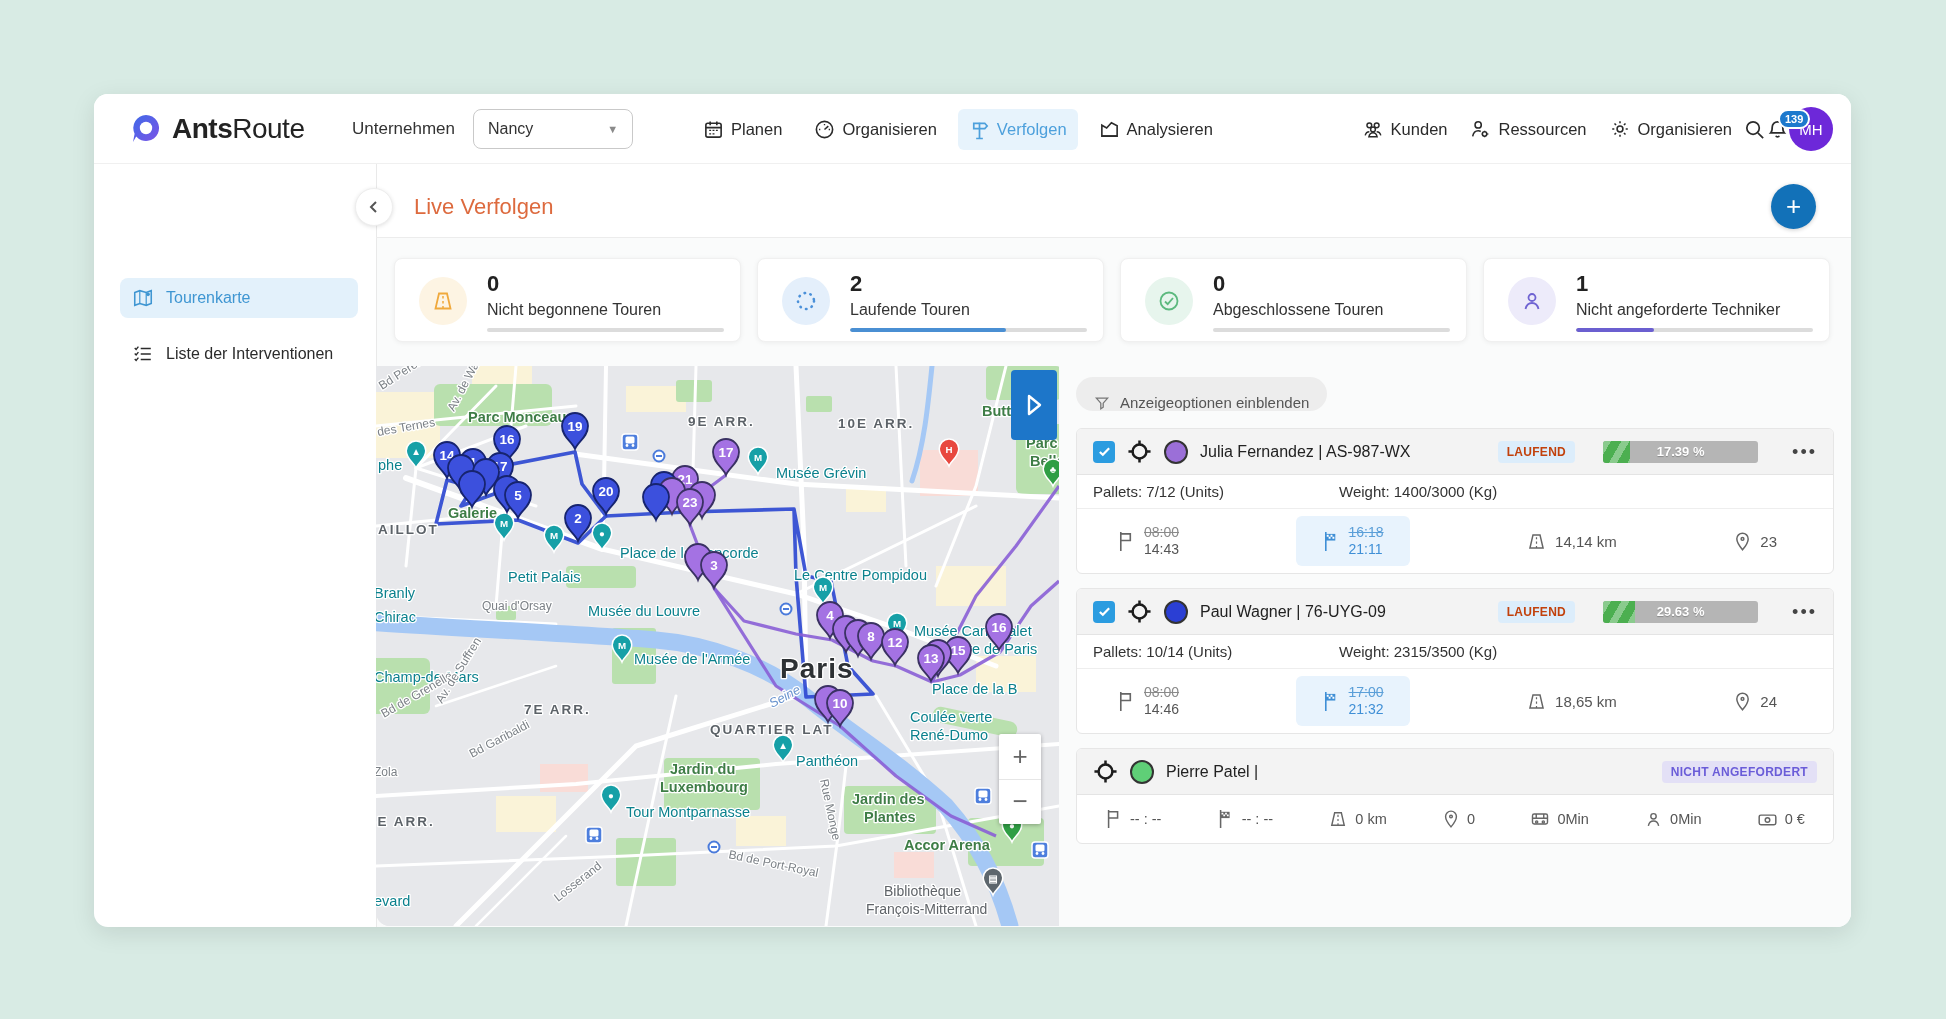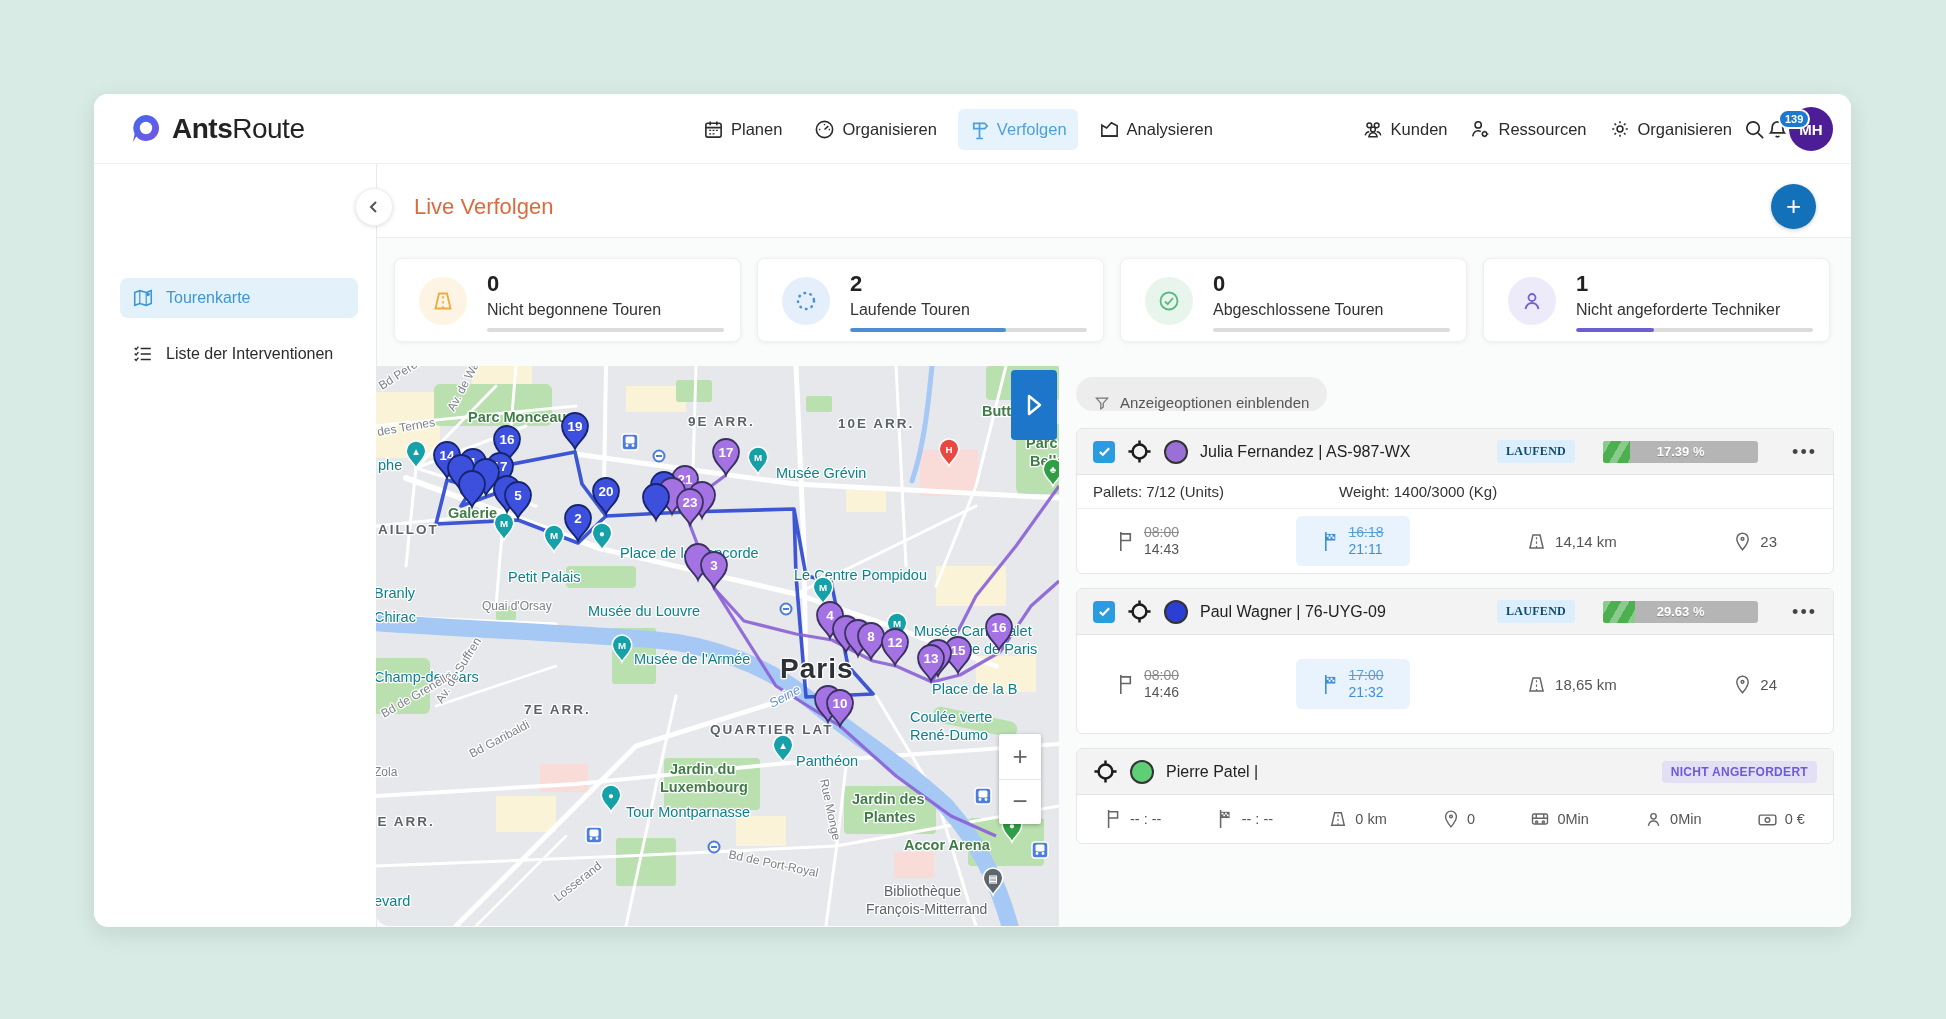--- a/index.html
+++ b/index.html
@@ -20,22 +20,22 @@
   .company-select .caret { margin-left:auto; color:#8a8a8a; font-size:11px; }
   .nav-menu { position:absolute; left:598px; top:0; height:70px; display:flex; align-items:center; gap:10px; }
   .nav-item { display:flex; align-items:center; gap:7px; font-size:16.5px; padding:10px 11px;
     border-radius:6px; cursor:pointer; color:#2b2b2b; white-space:nowrap; }
   .nav-item svg { flex:0 0 auto; }
   .nav-item.active { color:#4da0dc; background:#e7f3fc; }
   .nav-right { position:absolute; right:18px; top:0; height:70px; display:flex; align-items:center; }
   .icon-btn { position:relative; cursor:pointer; display:flex; align-items:center; }
   .badge { position:absolute; top:-9px; left:12px; background:#1d79cd; color:#fff; font-size:11px;
     font-weight:700; border-radius:10px; padding:2px 5px; border:2px solid #fff; }
-  .avatar { width:44px; height:44px; border-radius:50%; background:#4c1d95; color:#fff;
-    display:flex; align-items:center; justify-content:center; font-weight:700; font-size:15px; cursor:pointer; }
+  .avatar { width:44px; height:44px; border-radius:50%; background:#6d28d9; color:#fff;
+    display:flex; align-items:center; justify-content:center; font-weight:400; font-size:15px; cursor:pointer; }
   
   .vdivider { position:absolute; left:282px; top:70px; bottom:0; width:1px; background:#e9e9e9; }
   .side-item { position:absolute; left:26px; width:238px; height:40px; display:flex; align-items:center;
     gap:12px; padding:0 12px; border-radius:8px; font-size:16px; cursor:pointer; color:#2b2b2b; }
   .side-item.active { background:#e3f1fb; color:#3f96d2; }
   
   .hdivider { position:absolute; left:282px; top:143px; right:0; height:1px; background:#ececec; }
   .back-btn { position:absolute; left:261px; top:94px; width:38px; height:38px; border-radius:50%;
     background:#fff; border:1px solid #eee; box-shadow:0 1px 4px rgba(0,0,0,.12); display:flex;
     align-items:center; justify-content:center; cursor:pointer; z-index:6; color:#555; }
@@ -78,21 +78,21 @@
     gap:10px; background:#ededed; border-radius:17px; padding:0 18px; font-size:15px; color:#555; cursor:pointer; }
   .tech-card { position:absolute; left:982px; width:758px; background:#fff; border:1px solid #e6e6e6;
     border-radius:6px; overflow:hidden; display:flex; flex-direction:column; }
   .tech-header { height:46px; background:#f3f3f3; border-bottom:1px solid #e4e4e4; display:flex;
     align-items:center; padding:0 16px; gap:12px; flex:0 0 auto; }
   .checkbox { width:22px; height:22px; border-radius:4px; background:#2b9ce0; display:flex; align-items:center;
     justify-content:center; cursor:pointer; flex:0 0 auto; }
   .tech-avatar { width:24px; height:24px; border-radius:50%; border:2.5px solid #333; flex:0 0 auto; }
   .tech-name { font-size:16px; color:#222; white-space:nowrap; }
   .tbadge { margin-left:auto; font-size:12px; font-weight:700; padding:4px 9px; border-radius:4px; letter-spacing:.3px; }
-  .tbadge.running { background:#dcedfb; color:#0c4a6e;font-family:Liberation Serif, serif; }
+  .tbadge.running { background:#dcedfb; color:#c2410c; }
   .tbadge.idle { background:#e3e0f6; color:#6a5cd8; }
   .tprogress { position:relative; width:155px; height:22px; background:#b5b5b5; border-radius:3px;
     overflow:hidden; margin-left:16px; flex:0 0 auto; }
   .tprogress .fill { position:absolute; left:0; top:0; bottom:0; background:#4caf50;
     background-image:repeating-linear-gradient(120deg, rgba(255,255,255,.35) 0 7px, rgba(255,255,255,0) 7px 16px); }
   .tprogress .ptext { position:absolute; inset:0; display:flex; align-items:center; justify-content:center;
     color:#fff; font-size:13px; font-weight:700; text-shadow:0 1px 1px rgba(0,0,0,.25); }
   .dots { margin-left:22px; font-size:18px; color:#444; letter-spacing:2px; cursor:pointer; flex:0 0 auto; line-height:10px; }
   .tech-middle { position:relative; height:34px; border-bottom:1px solid #eee; font-size:15px; color:#333; flex:0 0 auto; }
   .tech-middle .pallets { position:absolute; left:16px; top:8px; }
@@ -121,20 +121,27 @@
           <stop offset="0" stop-color="#3f6ae8"></stop>
               <stop offset="1" stop-color="#7b53e6"></stop>
             </linearGradient>
           </defs>
         <path d="M18 4a13 13 0 1 1-9.8 21.5L5 31l1.6-8.3A13 13 0 0 1 18 4z" fill="url(#lg)"></path>
         <circle cx="18" cy="17" r="6.2" fill="#fff"></circle>
       </svg>
       <div class="logo-text"><b>Ants</b><span>Route</span></div>
     </div>
 
+    <div class="nav-company">
+      <span class="company-label">Unternehmen</span>
+      <div class="company-select">
+        <span>Nancy</span>
+        <span class="caret">▼</span>
+      </div>
+    </div>
 
     <div class="nav-menu">
       <div class="nav-item">
         <svg class="ic" width="21" height="21" viewBox="0 0 22 22" fill="none" stroke="#2b2b2b" stroke-width="1.7">
             <rect x="3" y="4.5" width="16" height="14.5" rx="2"></rect>
             <path d="M3 9h16M7.5 2.5v4M14.5 2.5v4"></path>
             <path d="M6.5 12h2M10 12h2M13.5 12h2M6.5 15.5h2M10 15.5h2" stroke-width="1.4"></path>
           </svg>
         <span>Planen</span>
       </div>
@@ -727,20 +734,24 @@
         </svg>
       <span class="tech-avatar" style="background: rgb(43, 63, 212);"></span>
       <span class="tech-name">Paul Wagner | 76-UYG-09</span>
       <span class="tbadge running">LAUFEND</span>
       <span class="tprogress">
         <span class="fill" style="width: 20.83%;"></span>
         <span class="ptext">29.63 %</span>
       </span>
       <span class="dots">•••</span>
     </div>
+    <div class="tech-middle">
+      <span class="pallets">Pallets: 10/14 (Units)</span>
+      <span class="weight">Weight: 2315/3500 (Kg)</span>
+    </div>
     <div class="tech-stats">
       <div class="tstat">
         <svg class="ic" width="19" height="23" viewBox="0 0 20 24" fill="none" stroke="#666" stroke-width="1.7">
             <path d="M4 2v20"></path>
             <path d="M4 4h10v7H4"></path>
           </svg>
         <span class="times">
             <span class="old">08:00</span>
             <span class="new">14:46</span>
           </span>

